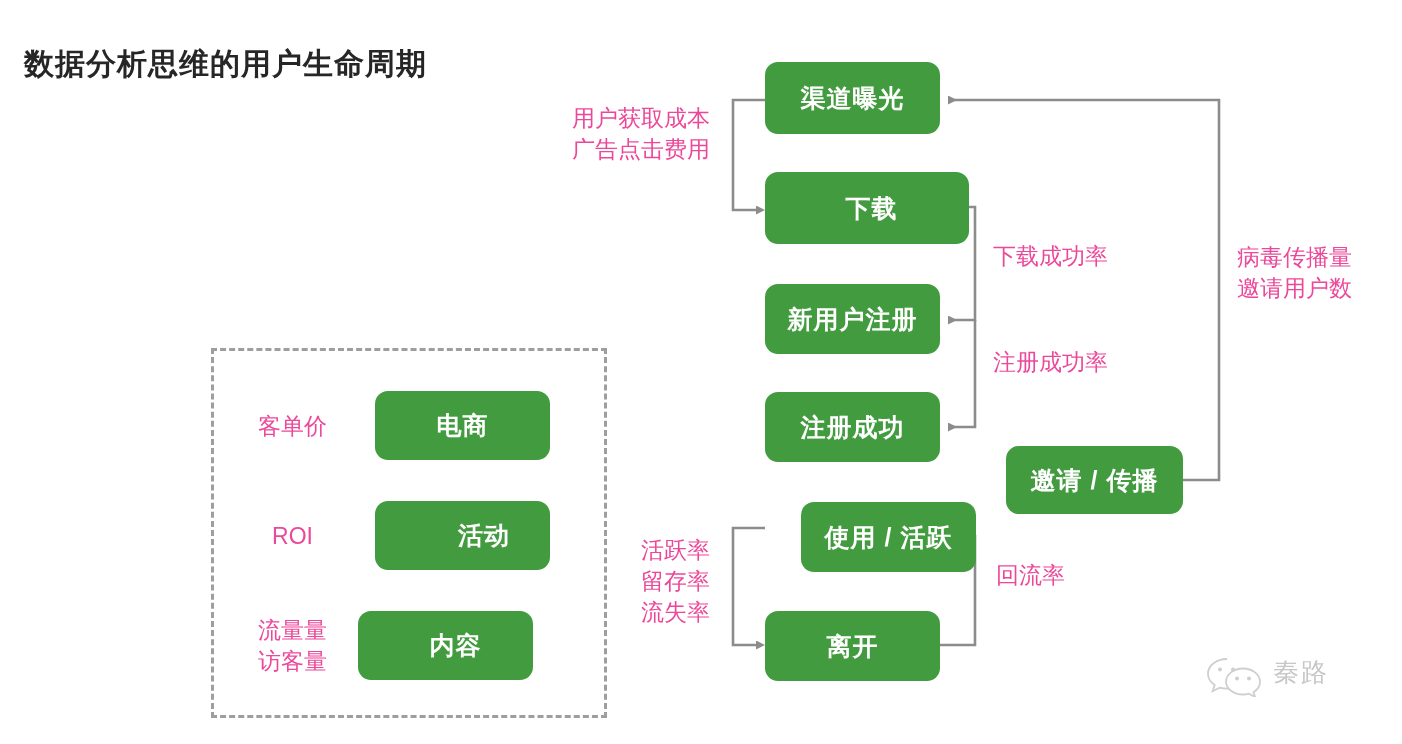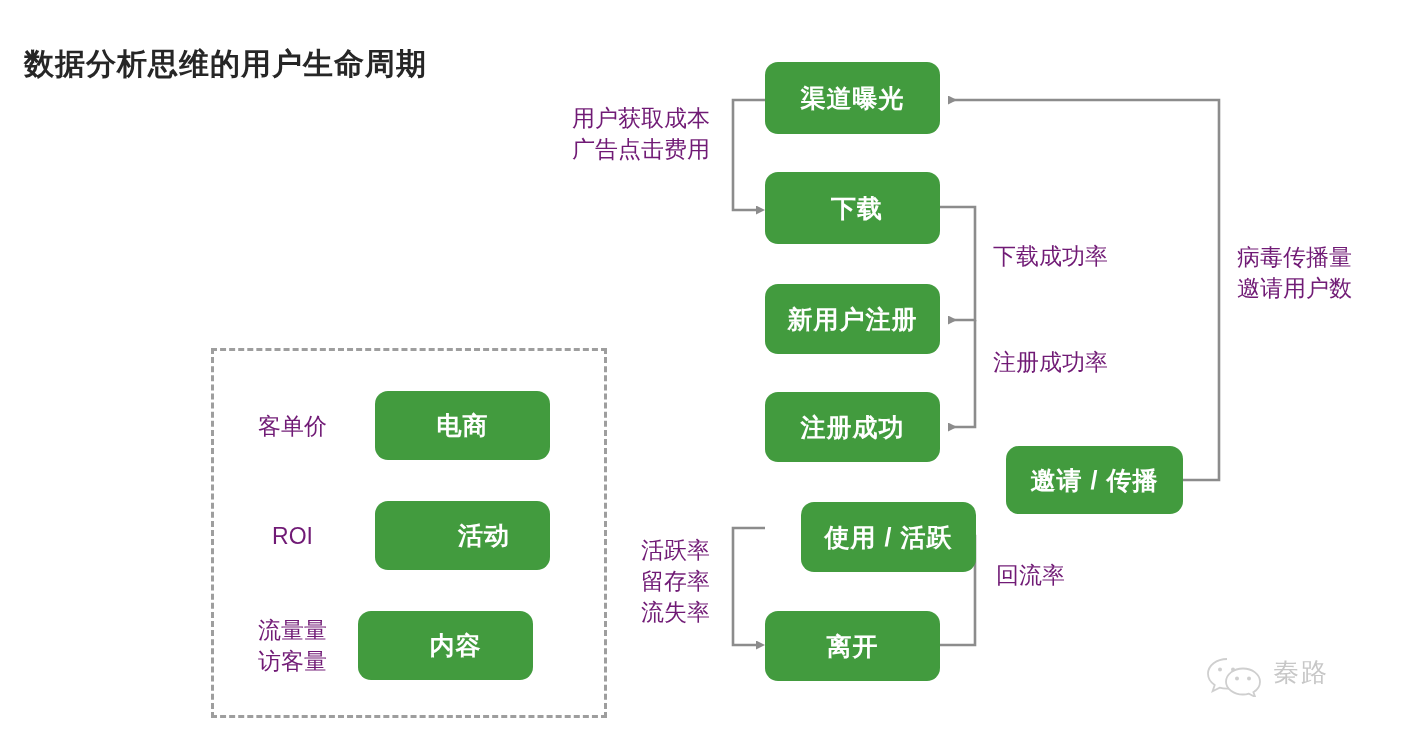--- a/index.html
+++ b/index.html
@@ -36,21 +36,21 @@
     justify-content: center;
     font-size: 25px;
     font-weight: bold;
     letter-spacing: 1px;
     box-sizing: border-box;
     white-space: nowrap;
     border-radius: 13px;
   }
   .note {
     position: absolute;
-    color: #701a75;
+    color: #ec4899;
     font-size: 23px;
     line-height: 31px;
     white-space: nowrap;
   }
   .note.right-align { text-align: right; }
   .note.left-align  { text-align: left; }
   .note.center-align { text-align: center; }
 
   #dashbox {
     position: absolute;
@@ -113,21 +113,21 @@
       <path d="M765,528 L733,528 L733,645 L757,645" marker-end="url(#arrowR)"></path>
 
       <path d="M940,645 L975,645 L975,536 L948,536" marker-end="url(#arrowL)"></path>
     </g>
   </svg>
 
   <div class="gbox" style="left:765px; top:62px; width:175px; height:72px;">
     <span>渠道曝光</span>
   </div>
 
-  <div class="gbox" style="left:765px; top:172px; width:175px; height:72px;padding-left:9px;">
+  <div class="gbox" style="left:765px; top:172px; width:204px; height:72px;padding-left:9px;">
     <span>下载</span>
   </div>
 
   <div class="gbox" style="left:765px; top:284px; width:175px; height:70px;">
     <span>新用户注册</span>
   </div>
 
   <div class="gbox" style="left:765px; top:392px; width:175px; height:70px;">
     <span>注册成功</span>
   </div>

